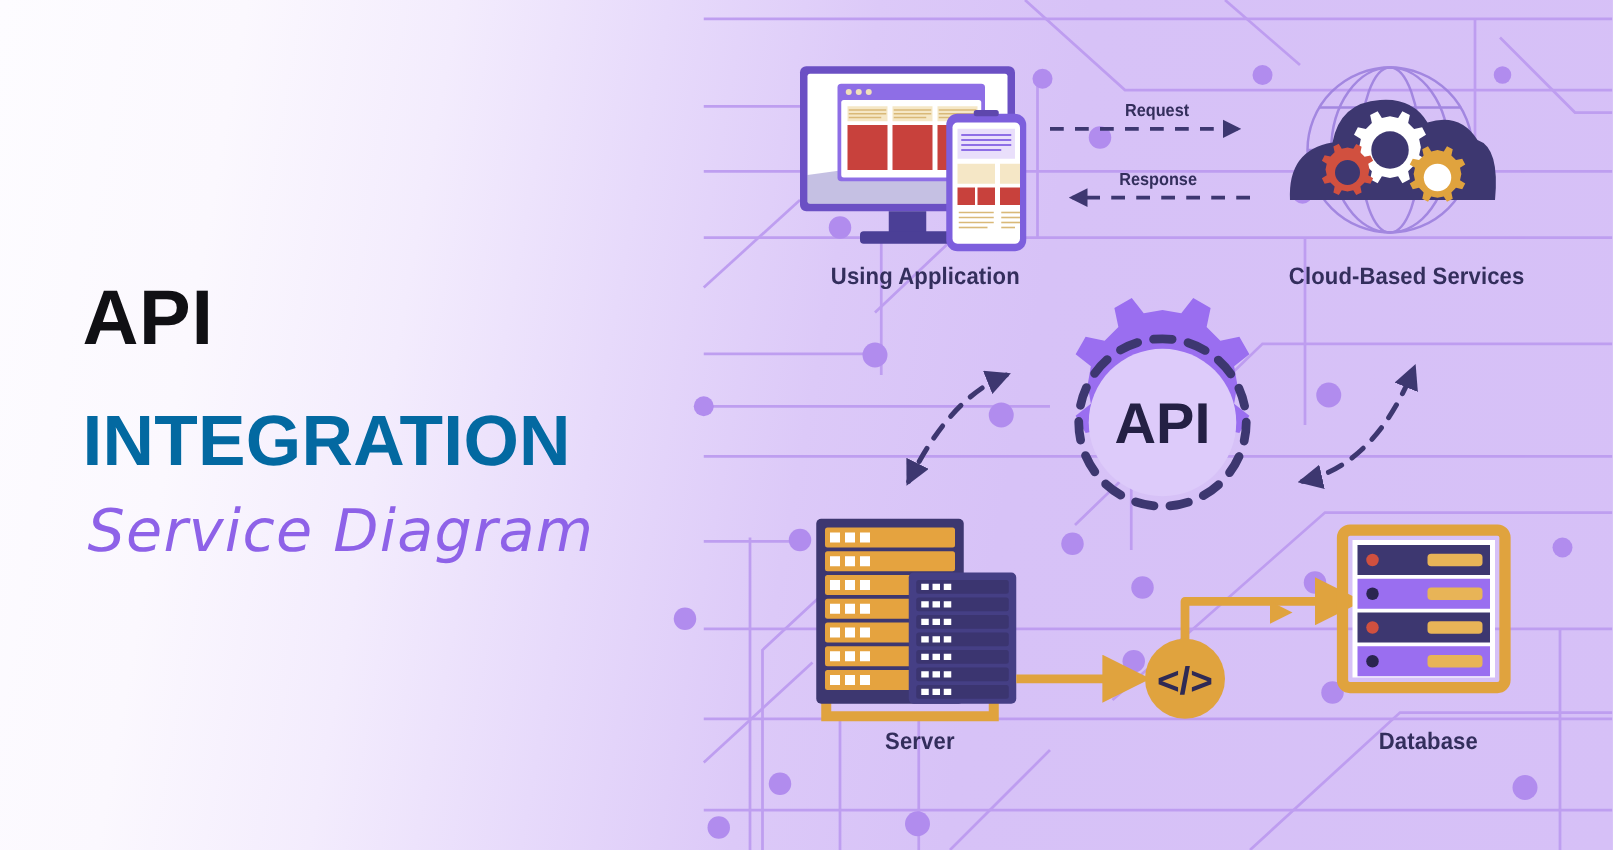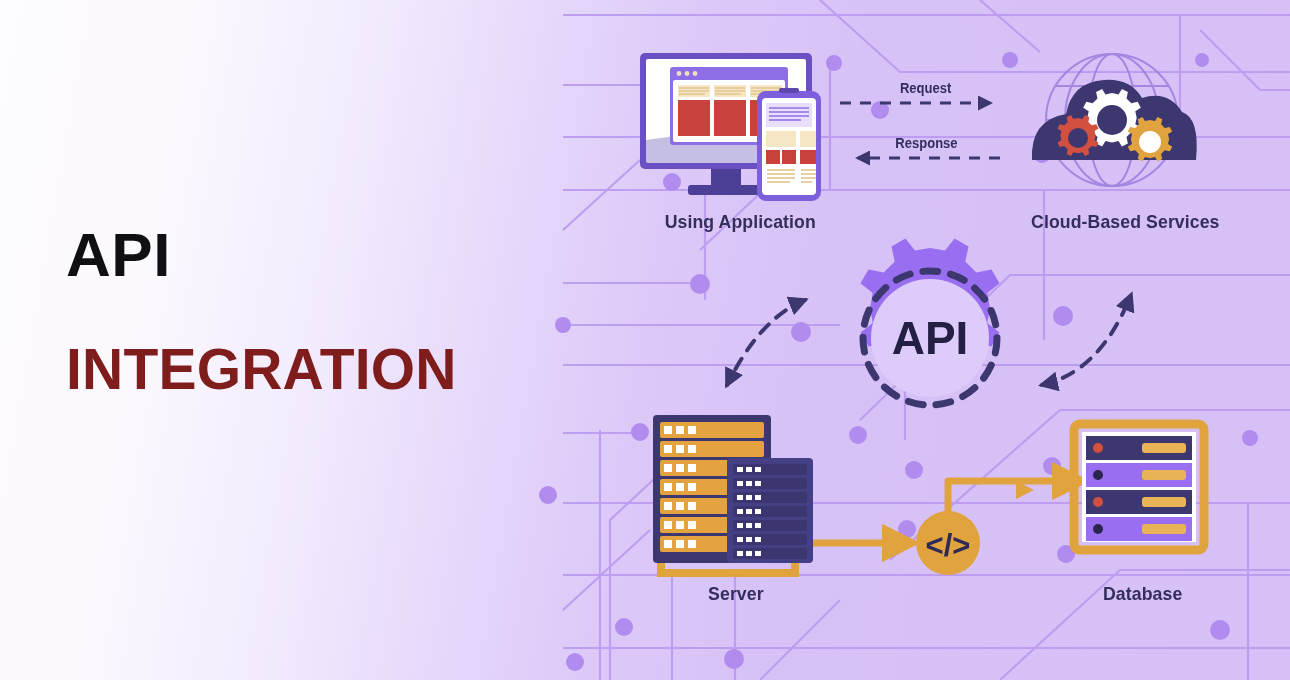--- a/index.html
+++ b/index.html
@@ -24,22 +24,22 @@
   
   .title-block {
     position:absolute; left:66px; top:224px; width:420px;
   }
   .title-api {
     font-size:62px; font-weight:bold; color:#101014;
     letter-spacing:0.5px; line-height:1.0;
     font-family:"Liberation Sans", sans-serif;
   }
   .title-integration {
-    font-size:57px; font-weight:bold; color:#7f1d1d;
-    letter-spacing:0.2px; line-height:1.0; margin-top:55px;
+    font-size:57px; font-weight:bold; color:#0369a1;
+    letter-spacing:0.2px; line-height:1.0; margin-top:39px;
     font-family:"Liberation Sans", sans-serif;
   }
   .title-sub {
     font-size:47px; color:#8e62e8; margin-top:16px; margin-left:4px;
     font-style:italic; font-weight:normal; letter-spacing:1px;
     font-family:"DejaVu Sans", sans-serif;
   }
 
   
   .node-label {
@@ -134,20 +134,21 @@
       <circle cx="640" cy="432" r="9"></circle>
       <circle cx="1250" cy="438" r="8"></circle>
       <circle cx="1179" cy="131" r="8"></circle>
       <circle cx="548" cy="495" r="9"></circle>
     </g>
   </svg>
 
   <div class="title-block">
     <div class="title-api">API</div>
     <div class="title-integration">INTEGRATION</div>
+    <div class="title-sub">Service Diagram</div>
   </div>
 
   <svg style="position:absolute;left:0;top:0" width="1290" height="680" viewBox="0 0 1290 680">
     <defs>
       <marker id="arrowNavy" viewBox="0 0 10 10" refX="8" refY="5" markerWidth="5" markerHeight="5" orient="auto-start-reverse">
         <path d="M0 0 L10 5 L0 10 z" fill="#3d3770"></path>
       </marker>
       <marker id="arrowAmber" viewBox="0 0 10 10" refX="6" refY="5" markerWidth="5.5" markerHeight="5.5" orient="auto">
         <path d="M0 0 L10 5 L0 10 z" fill="#e0a33e"></path>
       </marker>

